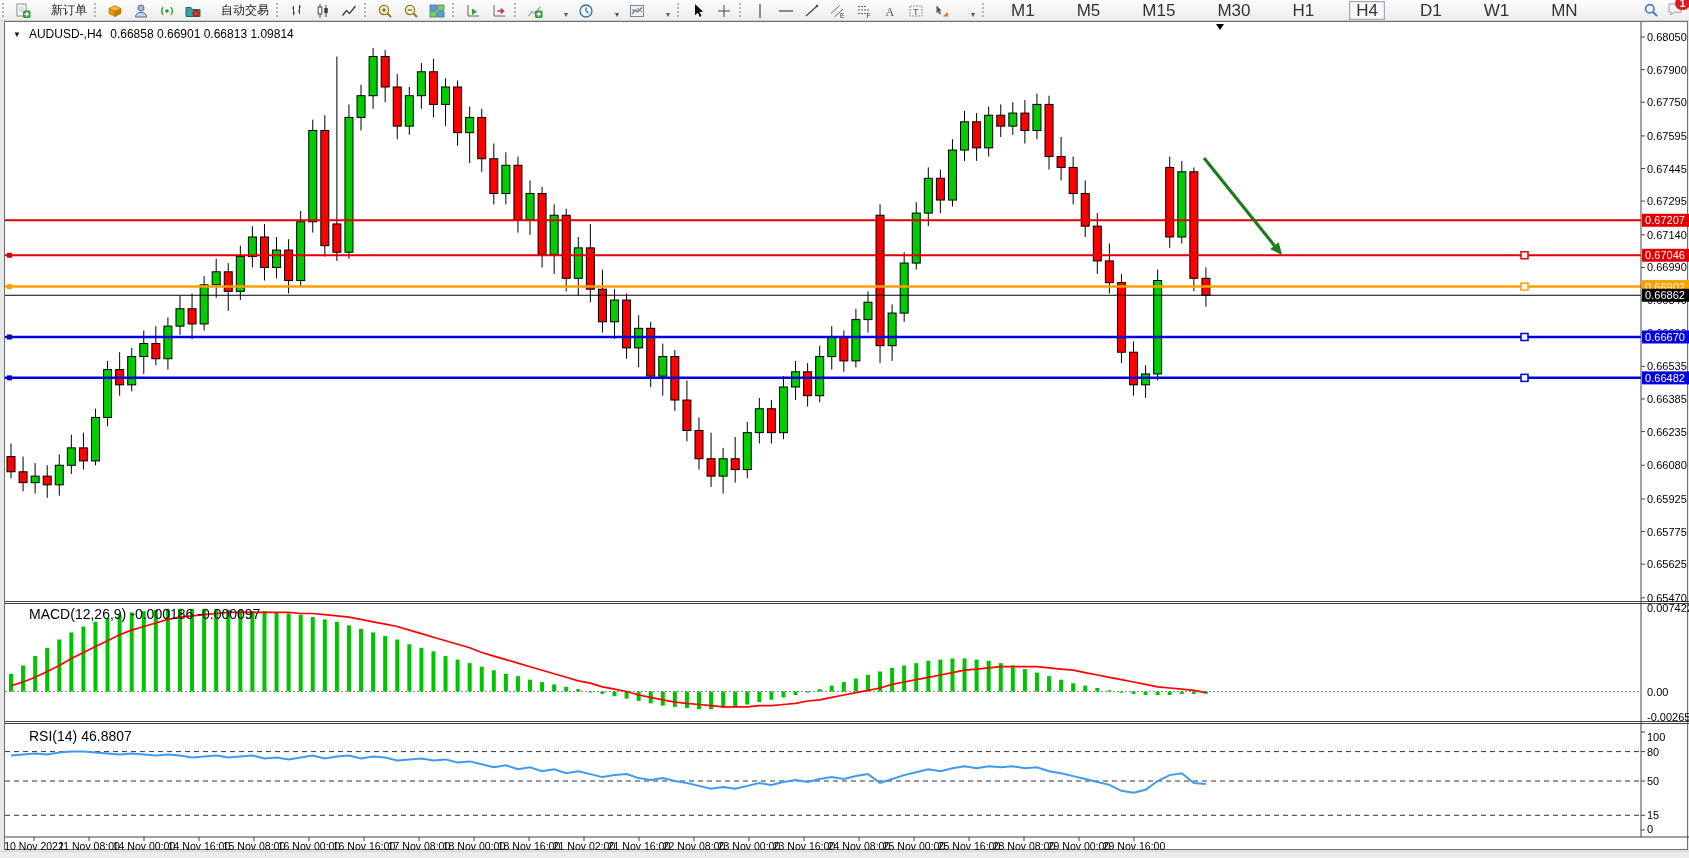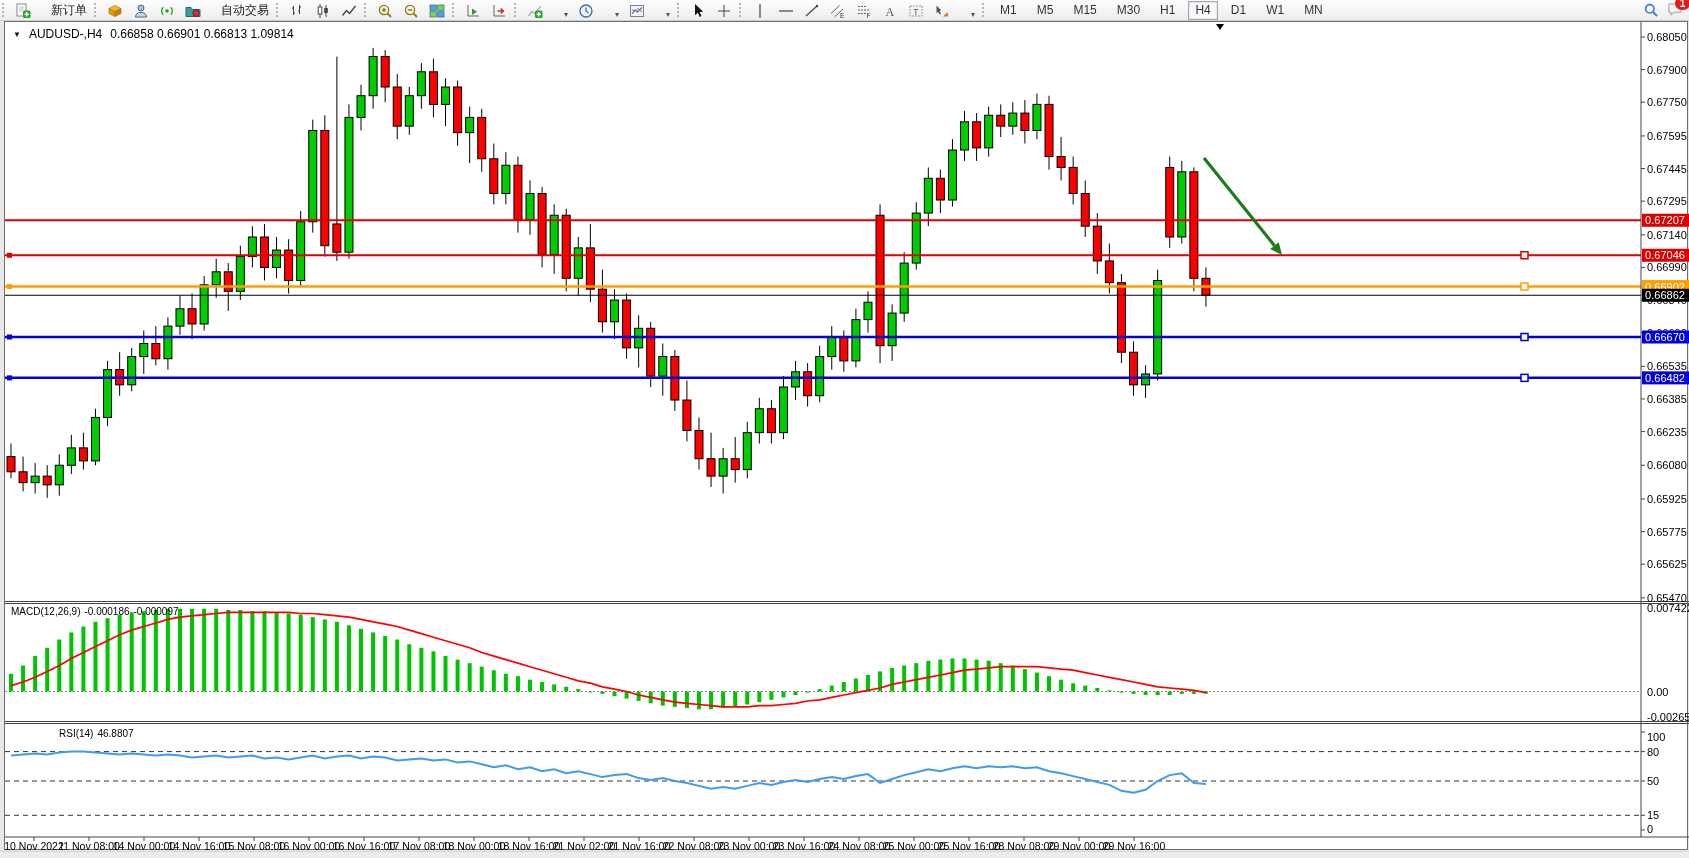--- a/index.html
+++ b/index.html
@@ -7,35 +7,35 @@
   
   .toolbar{position:absolute;left:0;top:0;width:1689px;height:20px;
     background:linear-gradient(#fdfdfd,#ededed);border-bottom:1px solid #cfcfcf;
     display:flex;align-items:center;font-size:12px;color:#222;}
   .tb-group{display:flex;align-items:center;height:20px;}
   .grip{width:3px;height:14px;margin:0 3px 0 2px;border-left:2px dotted #b5b5b5;}
   .tb-btn{display:flex;align-items:flex-end;gap:20px;padding:1px 4px;height:17px;border:1px solid transparent;border-radius:2px;cursor:default;}
   .tb-icon{width:16px;height:16px;display:inline-block;}
   .tb-icon svg{width:16px;height:16px;display:block;}
   .caret{font-size:8px;color:#555;margin-left:1px;}
-  .tf-btn{padding:1px 6px;height:15px;line-height:15px;font-size:12px;color:#333;border:1px solid transparent;margin:0 3px;}
+  .tf-btn{padding:1px 6px;height:15px;line-height:15px;font-size:17px;color:#333;border:1px solid transparent;margin:0 14px;}
   .tf-btn.active{background:#fafafa;border:1px solid #9ab;box-shadow:inset 0 0 2px #bbb;}
   .tb-right{margin-left:auto;display:flex;align-items:center;margin-right:6px;gap:8px;}
   .badge{position:absolute;top:-4px;right:-7px;background:#e01b1b;color:#fff;border-radius:8px;
     min-width:13px;height:13px;line-height:13px;text-align:center;font-size:10px;font-weight:bold;padding:0 1px;}
   .chat-wrap{position:relative;}
   
   .chart-window{position:absolute;left:4px;top:21px;width:1684px;height:829px;background:#fff;
     border:1px solid #6f6f6f;box-sizing:border-box;}
   .chart-title{position:absolute;left:8px;top:5px;font-size:12px;color:#000;display:flex;gap:8px;align-items:center;z-index:5;}
   .chart-title .tri{font-size:8px;color:#111;}
-  .pane-label{position:absolute;left:6px;font-size:10px;color:#000;z-index:5;white-space:nowrap;}
+  .pane-label{position:absolute;left:24px;font-size:14px;color:#000;z-index:5;white-space:nowrap;}
   .pane-label span{margin-right:4px;}
   #macd-lbl{top:584px;}
-  #rsi-lbl{top:706px;margin-left:48px;}
+  #rsi-lbl{top:706px;}
   .statusbar{position:absolute;left:0;top:851px;width:1689px;height:7px;background:#ececec;border-top:1px solid #d6d6d6;}
 </style>
 </head>
 <body>
 
 <div id="app">
   <div class="toolbar" id="toolbar">
       <div class="tb-group">
         <span class="grip"></span>
         <div class="tb-btn">

